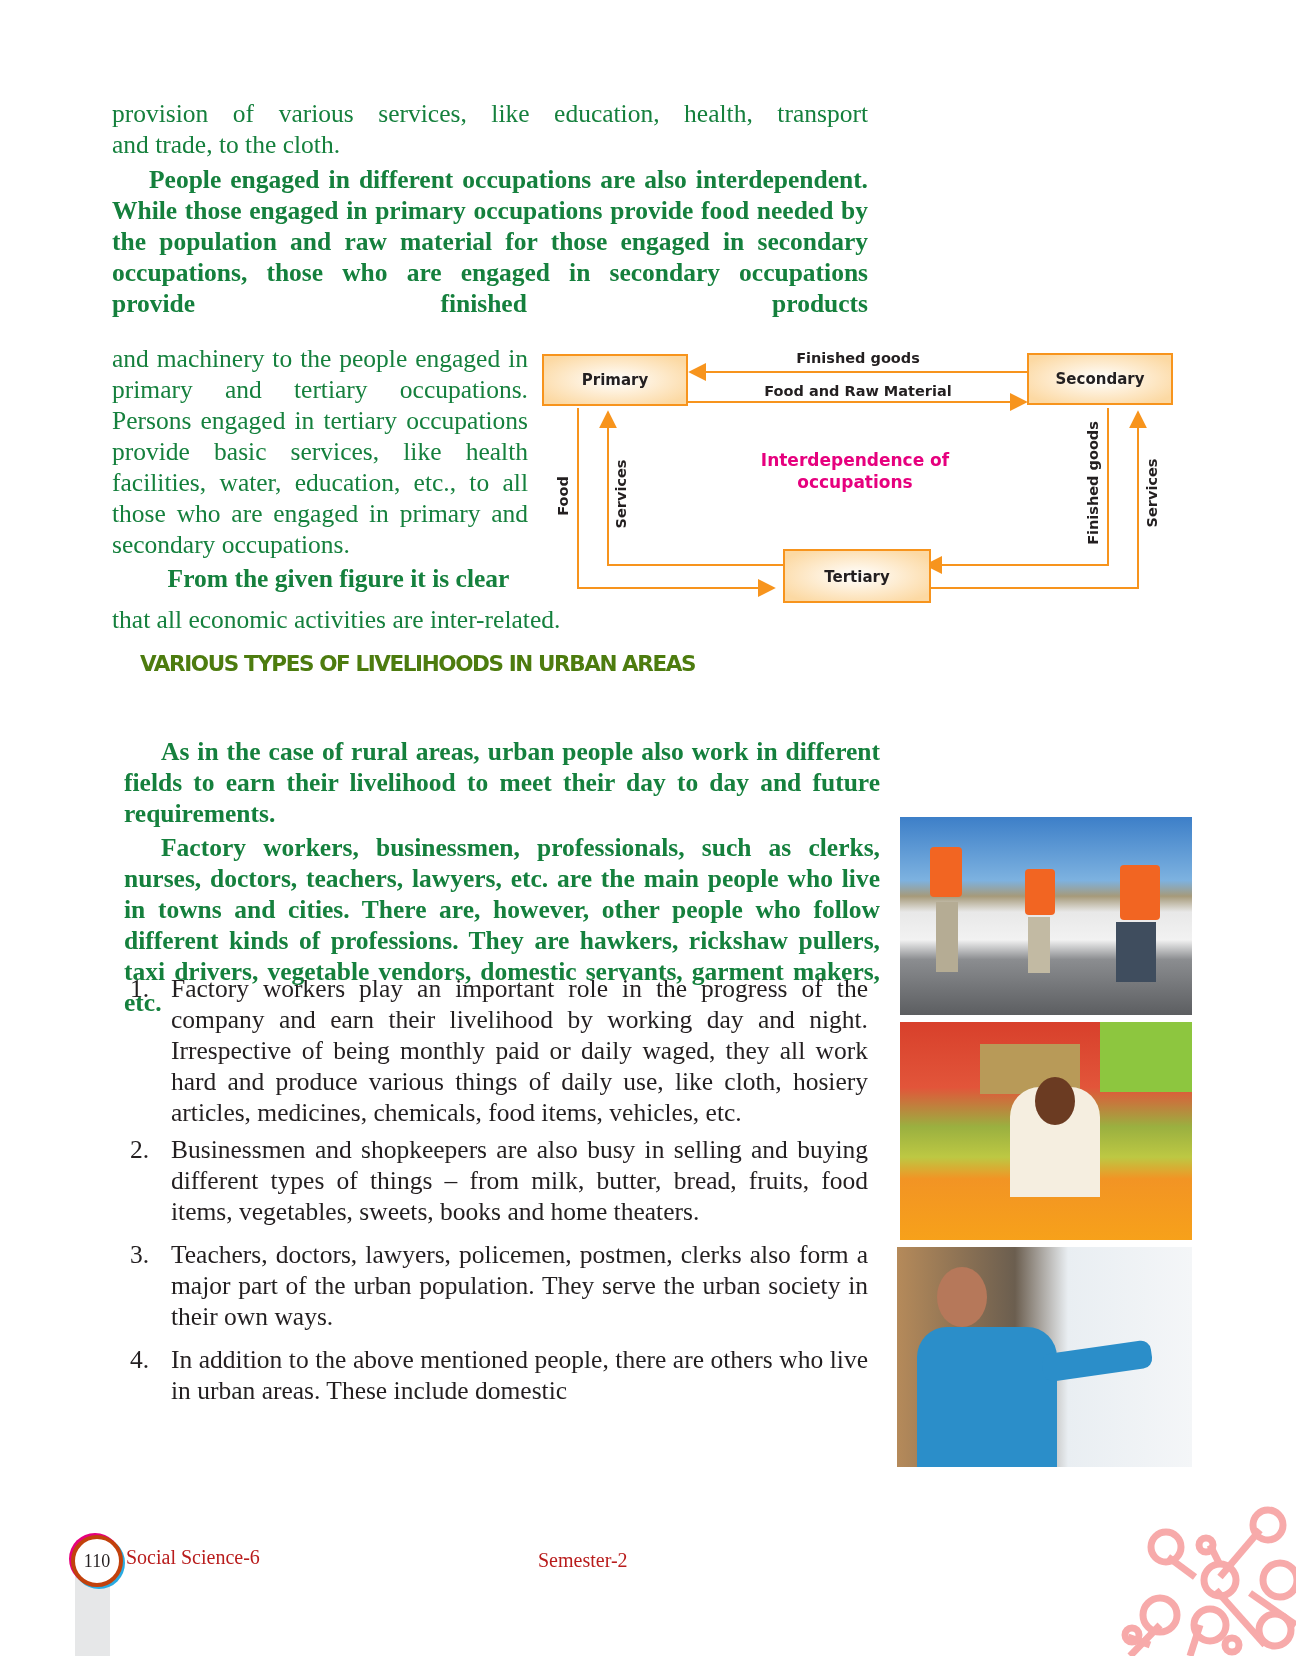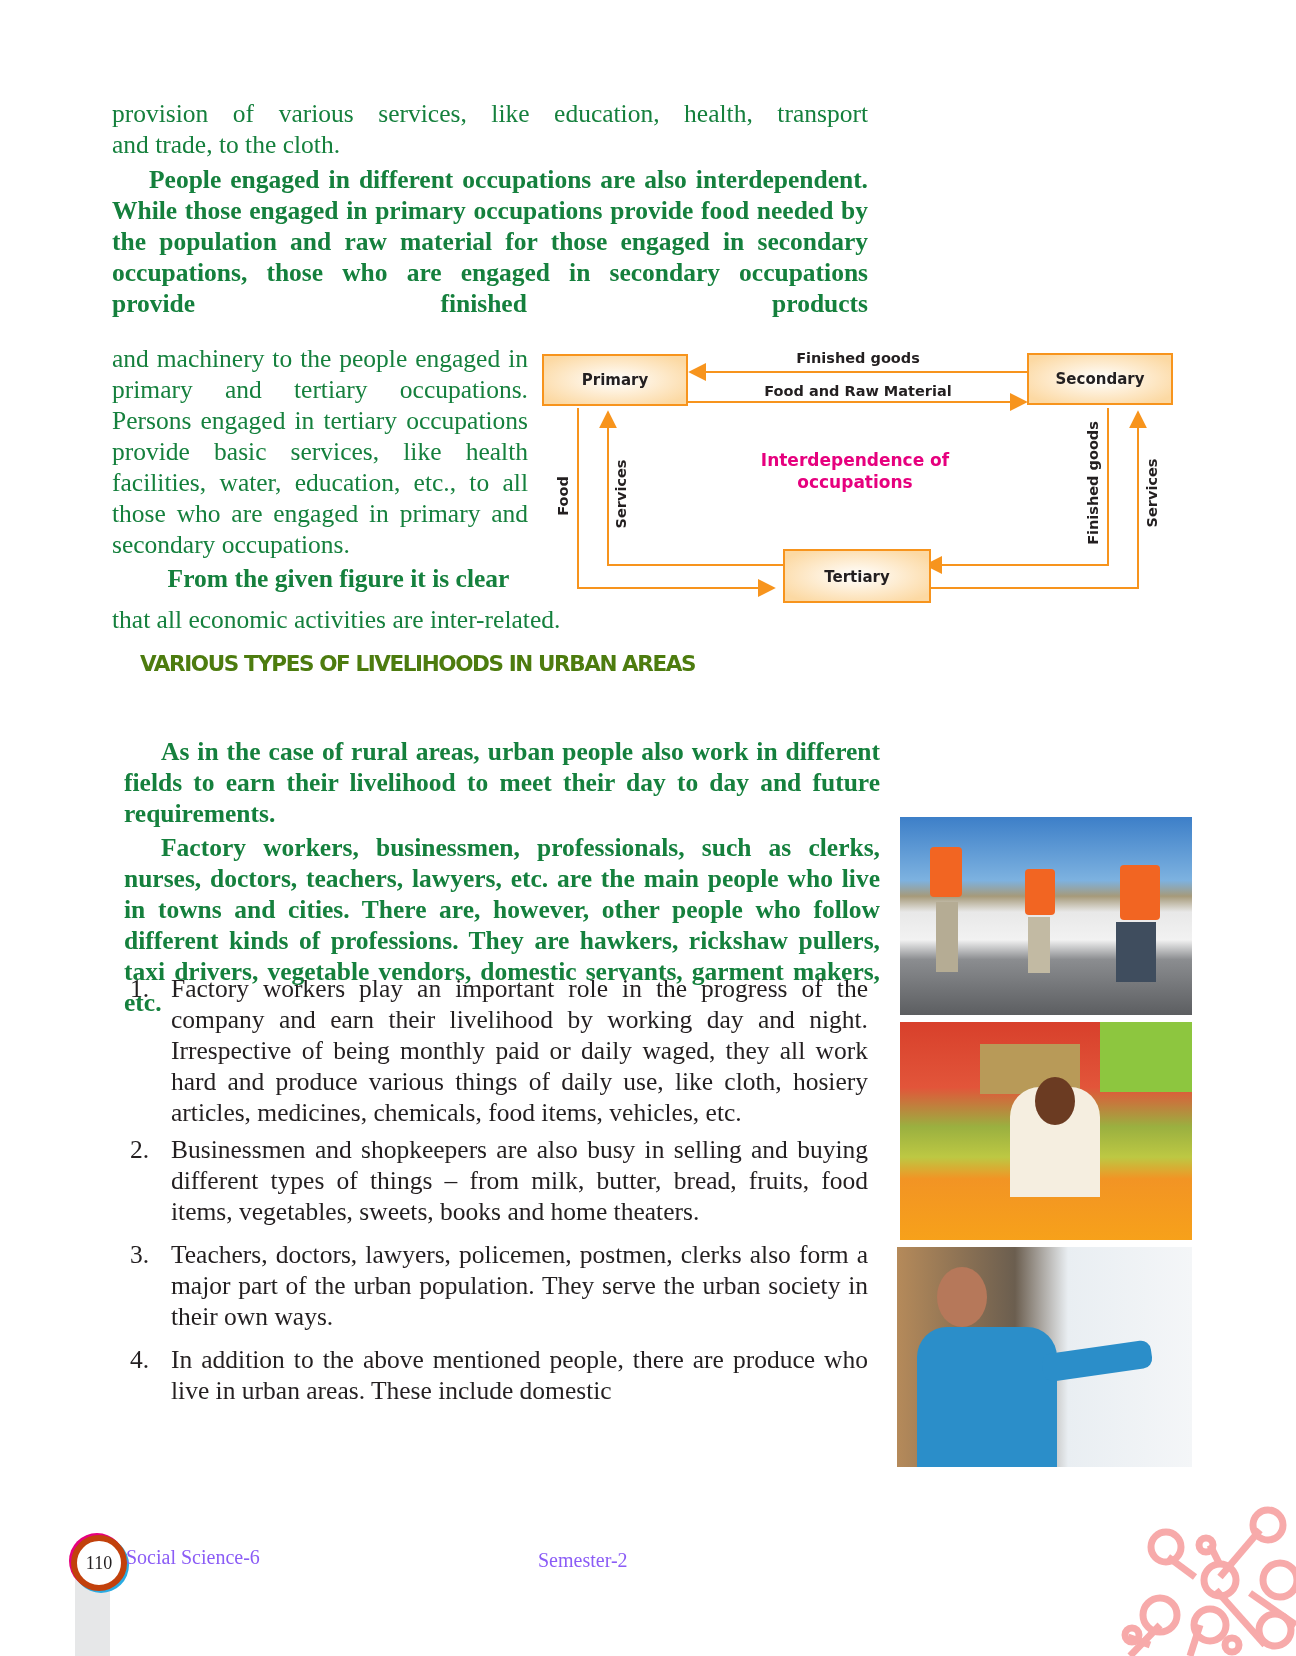--- a/index.html
+++ b/index.html
@@ -11,24 +11,24 @@
   .indent { text-indent: 37px; font-weight: bold; }
   .jl { text-align-last: justify; }
   .gap { margin-top: 3px !important; }
   .heading { position: absolute; left: 140px; top: 651px; font-family: "DejaVu Sans", sans-serif;
              font-weight: bold; font-size: 21.5px; letter-spacing: -1.4px; color: #4d7c0f; }
   .list { position: absolute; left: 112px; width: 756px; font-family: "Liberation Serif", serif;
           font-size: 25.5px; line-height: 31px; color: #231f20; }
   .li { position: relative; padding-left: 59px; text-align: justify; margin-bottom: 6px; }
   .li .num { position: absolute; left: 18px; top: 0; }
   .photo { position: absolute; overflow: hidden; }
-  .footer-text { position: absolute; font-family: "Liberation Serif", serif; font-size: 20px; color: #8b5cf6; }
+  .footer-text { position: absolute; font-family: "Liberation Serif", serif; font-size: 20px; color: #b91c1c; }
   .pagebar { position: absolute; left: 75px; top: 1575px; width: 35px; height: 81px; background: #e6e7e8; }
   .badge { position: absolute; left: 71px; top: 1535px; width: 44px; height: 44px; border-radius: 50%;
-           background: #fff; border: 6px solid #c2410c; box-shadow: -2px -2px 0 #e6007e, 2px 2px 0 #29abe2;
+           background: #fff; border: 4px solid #c2410c; box-shadow: -2px -2px 0 #e6007e, 2px 2px 0 #29abe2;
            font-family: "Liberation Serif", serif; font-size: 18px; text-align: center; line-height: 44px; }
   svg text { font-family: "DejaVu Sans", sans-serif; }
 </style>
 </head>
 <body>
 
 <div class="txt" style="left:112px; top:98px; width:756px;">
   <p class="jl">provision of various services, like education, health, transport</p>
   <p>and trade, to the cloth.</p>
 </div>
@@ -110,21 +110,21 @@
   <div class="li">
     <span class="num">2.</span>
     <span>Businessmen and shopkeepers are also busy in selling and buying different types of things – from milk, butter, bread, fruits, food items, vegetables, sweets, books  and home theaters.</span>
   </div>
   <div class="li" style="margin-top:12px;">
     <span class="num">3.</span>
     <span>Teachers, doctors, lawyers, policemen, postmen, clerks also form a major part of the urban population. They serve the urban society in their own ways.</span>
   </div>
   <div class="li" style="margin-top:12px;">
     <span class="num">4.</span>
-    <span>In addition to the above mentioned people, there are produce who live in urban areas. These include domestic</span>
+    <span>In addition to the above mentioned people, there are others who live in urban areas. These include domestic</span>
   </div>
 </div>
 
 <div class="photo" style="left:900px; top:817px; width:292px; height:198px; background:linear-gradient(180deg,#3d7fc8 0%,#7db2e0 32%,#a69a7a 40%,#e8e8e8 48%,#f2f2f2 62%,#8b8d90 72%,#5c5e61 100%);">
   <div style="position:absolute;left:30px;top:30px;width:32px;height:50px;background:#f26522;border-radius:4px;"></div>
   <div style="position:absolute;left:125px;top:52px;width:30px;height:46px;background:#f26522;border-radius:4px;"></div>
   <div style="position:absolute;left:220px;top:48px;width:40px;height:55px;background:#f26522;border-radius:4px;"></div>
   <div style="position:absolute;left:36px;top:85px;width:22px;height:70px;background:#b5ac94;"></div>
   <div style="position:absolute;left:128px;top:100px;width:22px;height:56px;background:#c2baa3;"></div>
   <div style="position:absolute;left:216px;top:105px;width:40px;height:60px;background:#3f4d5e;"></div>

